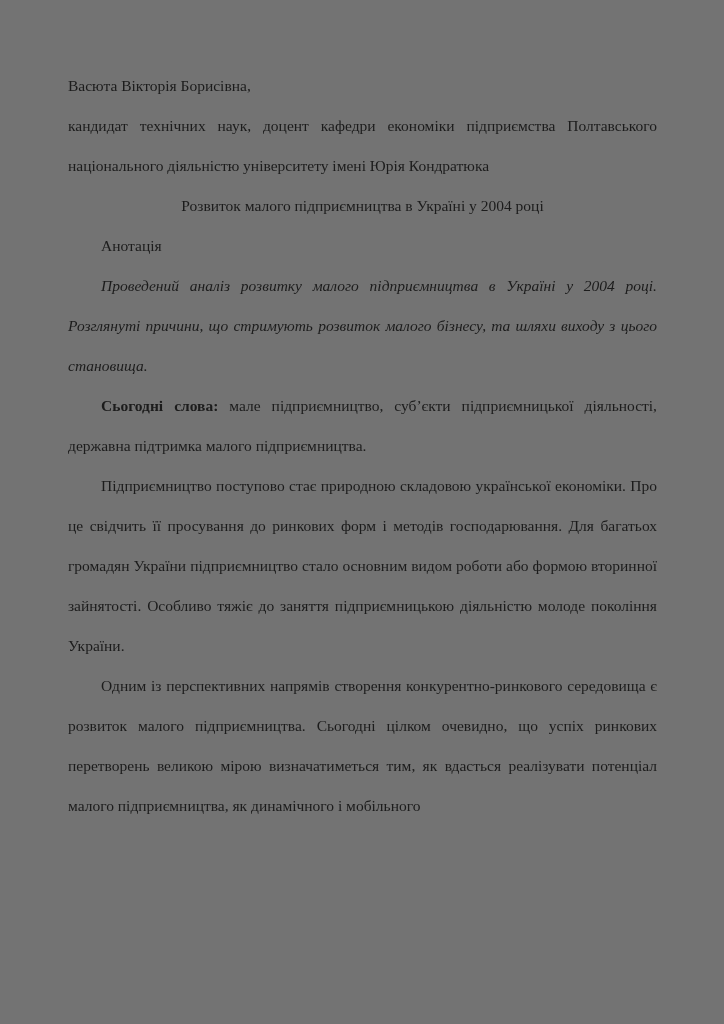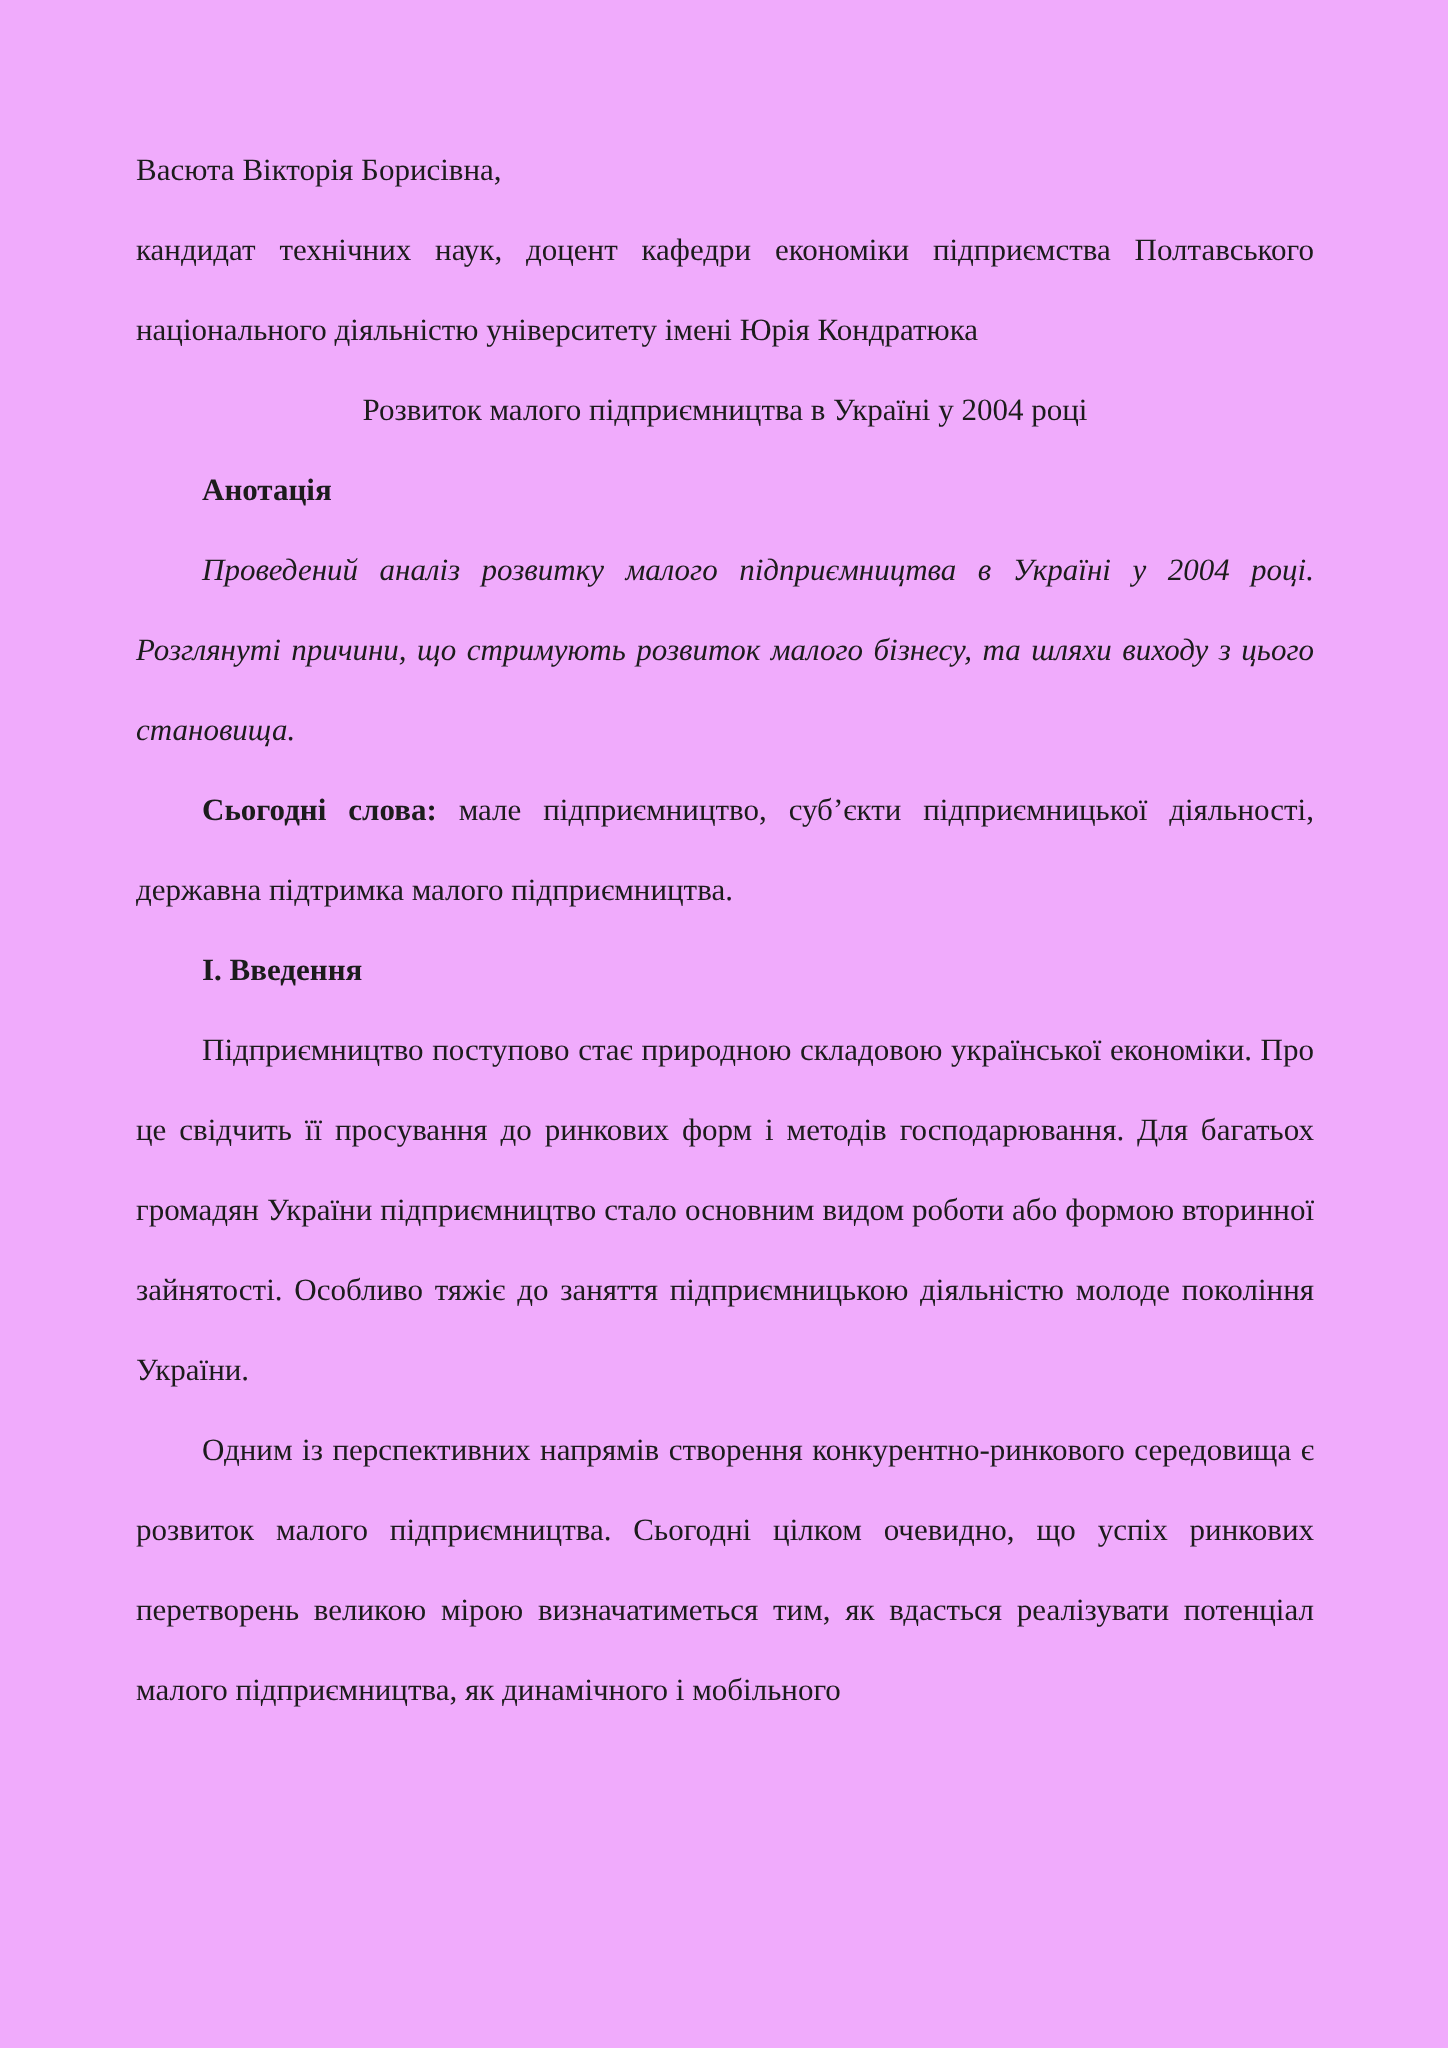--- a/index.html
+++ b/index.html
@@ -4,42 +4,42 @@
 <style>
   html, body {
     margin: 0;
     padding: 0;
     background: #ffffff;
   }
   .page {
     position: relative;
     width: 724px;
     height: 1024px;
-    background: #f0abfc;
+    background: #737373;
     box-sizing: border-box;
     padding: 66px 67px 0 68px;
     font-family: "Liberation Serif", "DejaVu Serif", serif;
     font-size: 15.5px;
     line-height: 40px;
     color: #1c1c1c;
     overflow: hidden;
   }
   .page p {
     margin: 0;
     text-align: justify;
   }
   .doc-title {
     margin: 0;
     font-size: 15.5px;
     line-height: 40px;
     font-weight: normal;
     text-align: center;
   }
   .heading {
-    font-weight: bold;
+    font-weight: normal;
     text-indent: 33px;
     text-align: right;
   }
   .abstract {
     font-style: italic;
     text-indent: 33px;
   }
   .indent {
     text-indent: 33px;
   }
@@ -60,19 +60,18 @@
 
   <p class="heading">Анотація</p>
 
   <p class="abstract">Проведений аналіз розвитку малого підприємництва в Україні у 2004 році. Розглянуті причини, що стримують розвиток малого бізнесу, та шляхи виходу з цього становища.</p>
 
 
   <p class="indent">
     <span class="bold">Сьогодні слова: </span><span>мале підприємництво, суб’єкти підприємницької діяльності, державна підтримка малого підприємництва.</span>
   </p>
 
-  <p class="heading">І. Введення</p>
 
   <p class="indent">Підприємництво поступово стає природною складовою української економіки. Про це свідчить її просування до ринкових форм і методів господарювання. Для багатьох громадян України підприємництво стало основним видом роботи або формою вторинної зайнятості. Особливо тяжіє до заняття підприємницькою діяльністю молоде покоління України.</p>
 
   <p class="indent">Одним із перспективних напрямів створення конкурентно-ринкового середовища є розвиток малого підприємництва. Сьогодні цілком очевидно, що успіх ринкових перетворень великою мірою визначатиметься тим, як вдасться реалізувати потенціал малого підприємництва, як динамічного і мобільного</p>
 
 </div>
 
 </body></html>

